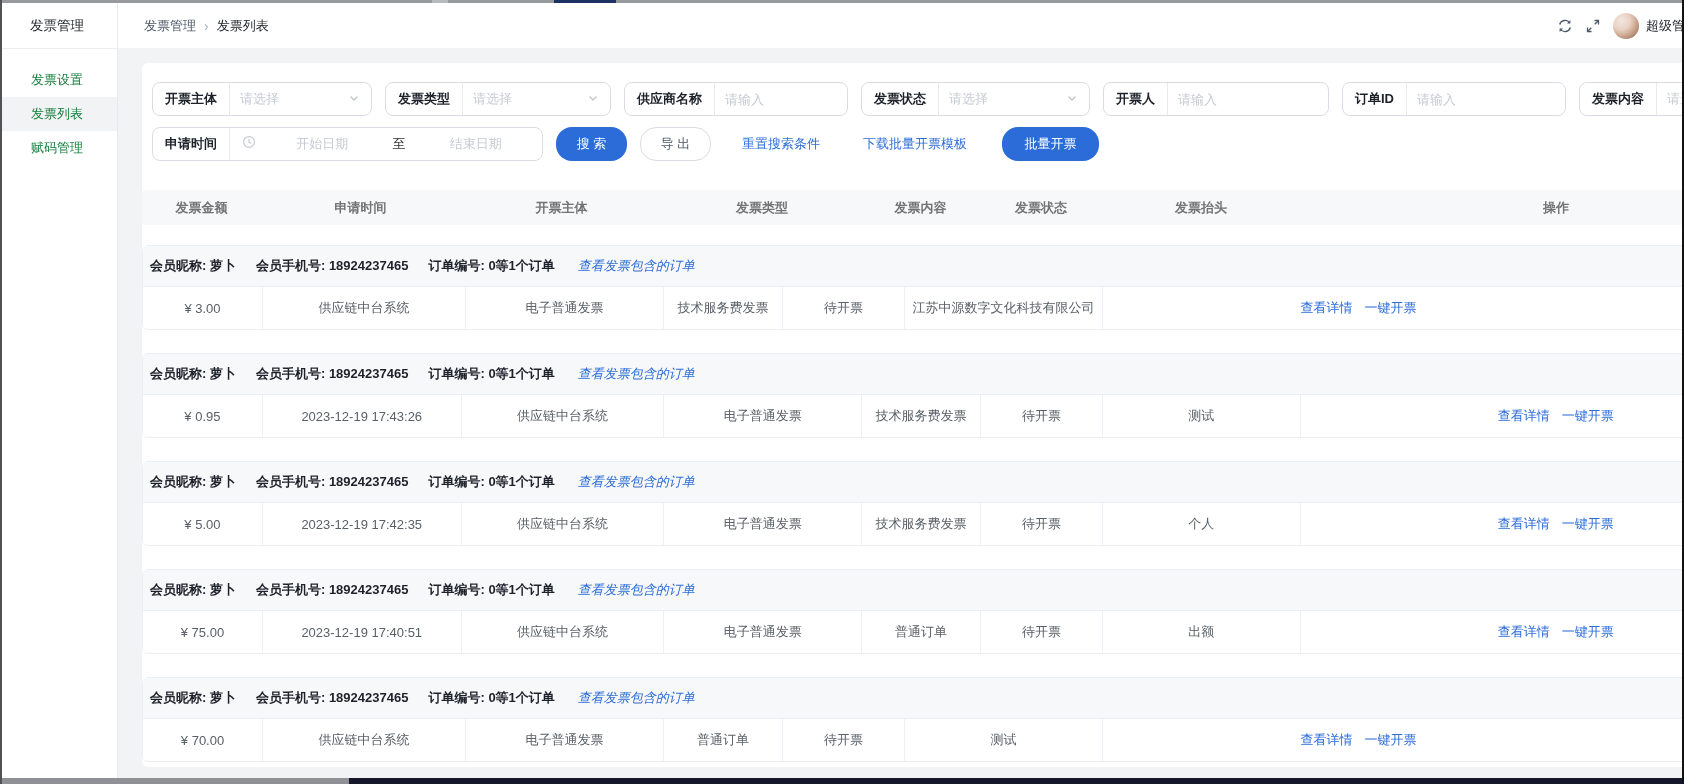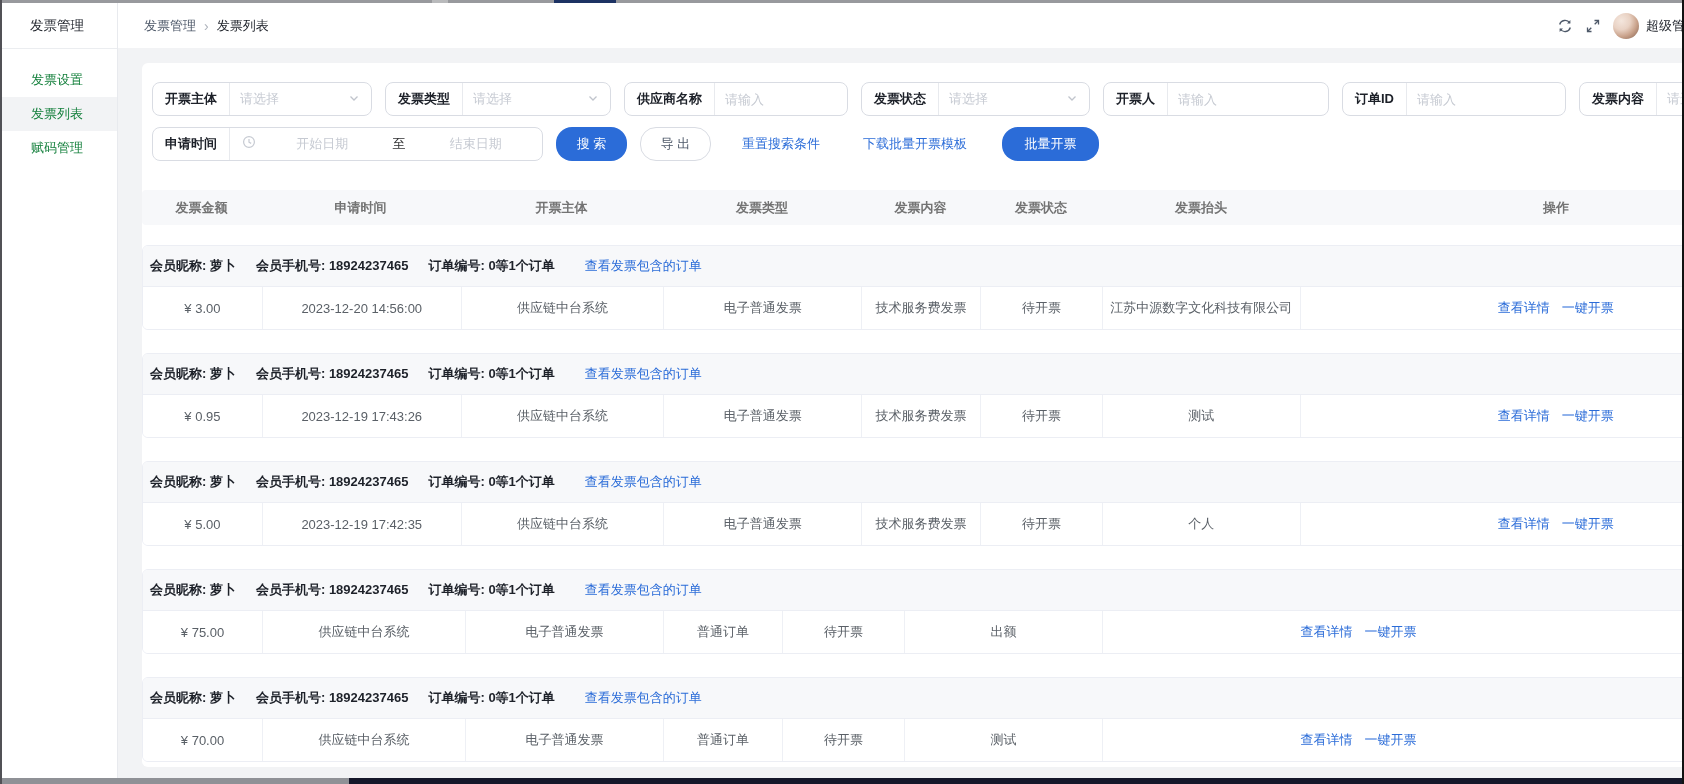--- a/index.html
+++ b/index.html
@@ -71,21 +71,21 @@
   
   .table { margin-top:29px; width:1670px; }
   .thead { display:flex; align-items:center; height:35px; background:#f7f8fa; border-radius:4px; margin-bottom:20px; }
   .th { font-size:13px; font-weight:700; color:#737373; text-align:center; }
   .c0{width:119px}.c1{width:199px}.c2{width:203px}.c3{width:198px}.c4{width:119px}.c5{width:122px}.c6{width:198px}.c7{width:512px}
 
   .group { border:1px solid #eceef4; border-radius:6px; overflow:hidden; }
   .group + .group { margin-top:23px; }
   .ghead { height:41px; background:#f7f8fa; display:flex; align-items:center; padding-left:7px; border-bottom:1px solid #eceef4; }
   .ginfo { font-size:13px; font-weight:700; color:#1d2129; margin-right:20px; white-space:nowrap; }
-  .ghead .link { margin-left:10px; font-weight:400; }
+  .ghead .link { margin-left:3px; font-weight:400;font-style:italic; }
   .grow { display:flex; height:42px; background:#fff; }
   .cell { display:flex; align-items:center; justify-content:center; font-size:13px; color:#5a6067; white-space:nowrap; overflow:hidden; }
   .cell + .cell { border-left:1px solid #eef0f5; }
   .cell-actions { gap:12px; }
 </style>
 </head>
 <body>
 
 <div class="viewport">
 
@@ -230,21 +230,20 @@
 
             <div class="group">
               <div class="ghead">
                 <span class="ginfo">会员昵称: 萝卜</span>
                 <span class="ginfo">会员手机号: 18924237465</span>
                 <span class="ginfo">订单编号: 0等1个订单</span>
                 <a class="link">查看发票包含的订单</a>
               </div>
               <div class="grow">
                 <div class="cell c0">¥ 3.00</div>
-                <div class="cell c1">2023-12-20 14:56:00</div>
                 <div class="cell c2">供应链中台系统</div>
                 <div class="cell c3">电子普通发票</div>
                 <div class="cell c4">技术服务费发票</div>
                 <div class="cell c5">待开票</div>
                 <div class="cell c6">江苏中源数字文化科技有限公司</div>
                 <div class="cell c7 cell-actions">
                   <a class="link">查看详情</a>
                   <a class="link">一键开票</a>
                 </div>
               </div>
@@ -296,20 +295,21 @@
 
             <div class="group">
               <div class="ghead">
                 <span class="ginfo">会员昵称: 萝卜</span>
                 <span class="ginfo">会员手机号: 18924237465</span>
                 <span class="ginfo">订单编号: 0等1个订单</span>
                 <a class="link">查看发票包含的订单</a>
               </div>
               <div class="grow">
                 <div class="cell c0">¥ 75.00</div>
+                <div class="cell c1">2023-12-19 17:40:51</div>
                 <div class="cell c2">供应链中台系统</div>
                 <div class="cell c3">电子普通发票</div>
                 <div class="cell c4">普通订单</div>
                 <div class="cell c5">待开票</div>
                 <div class="cell c6">出额</div>
                 <div class="cell c7 cell-actions">
                   <a class="link">查看详情</a>
                   <a class="link">一键开票</a>
                 </div>
               </div>

